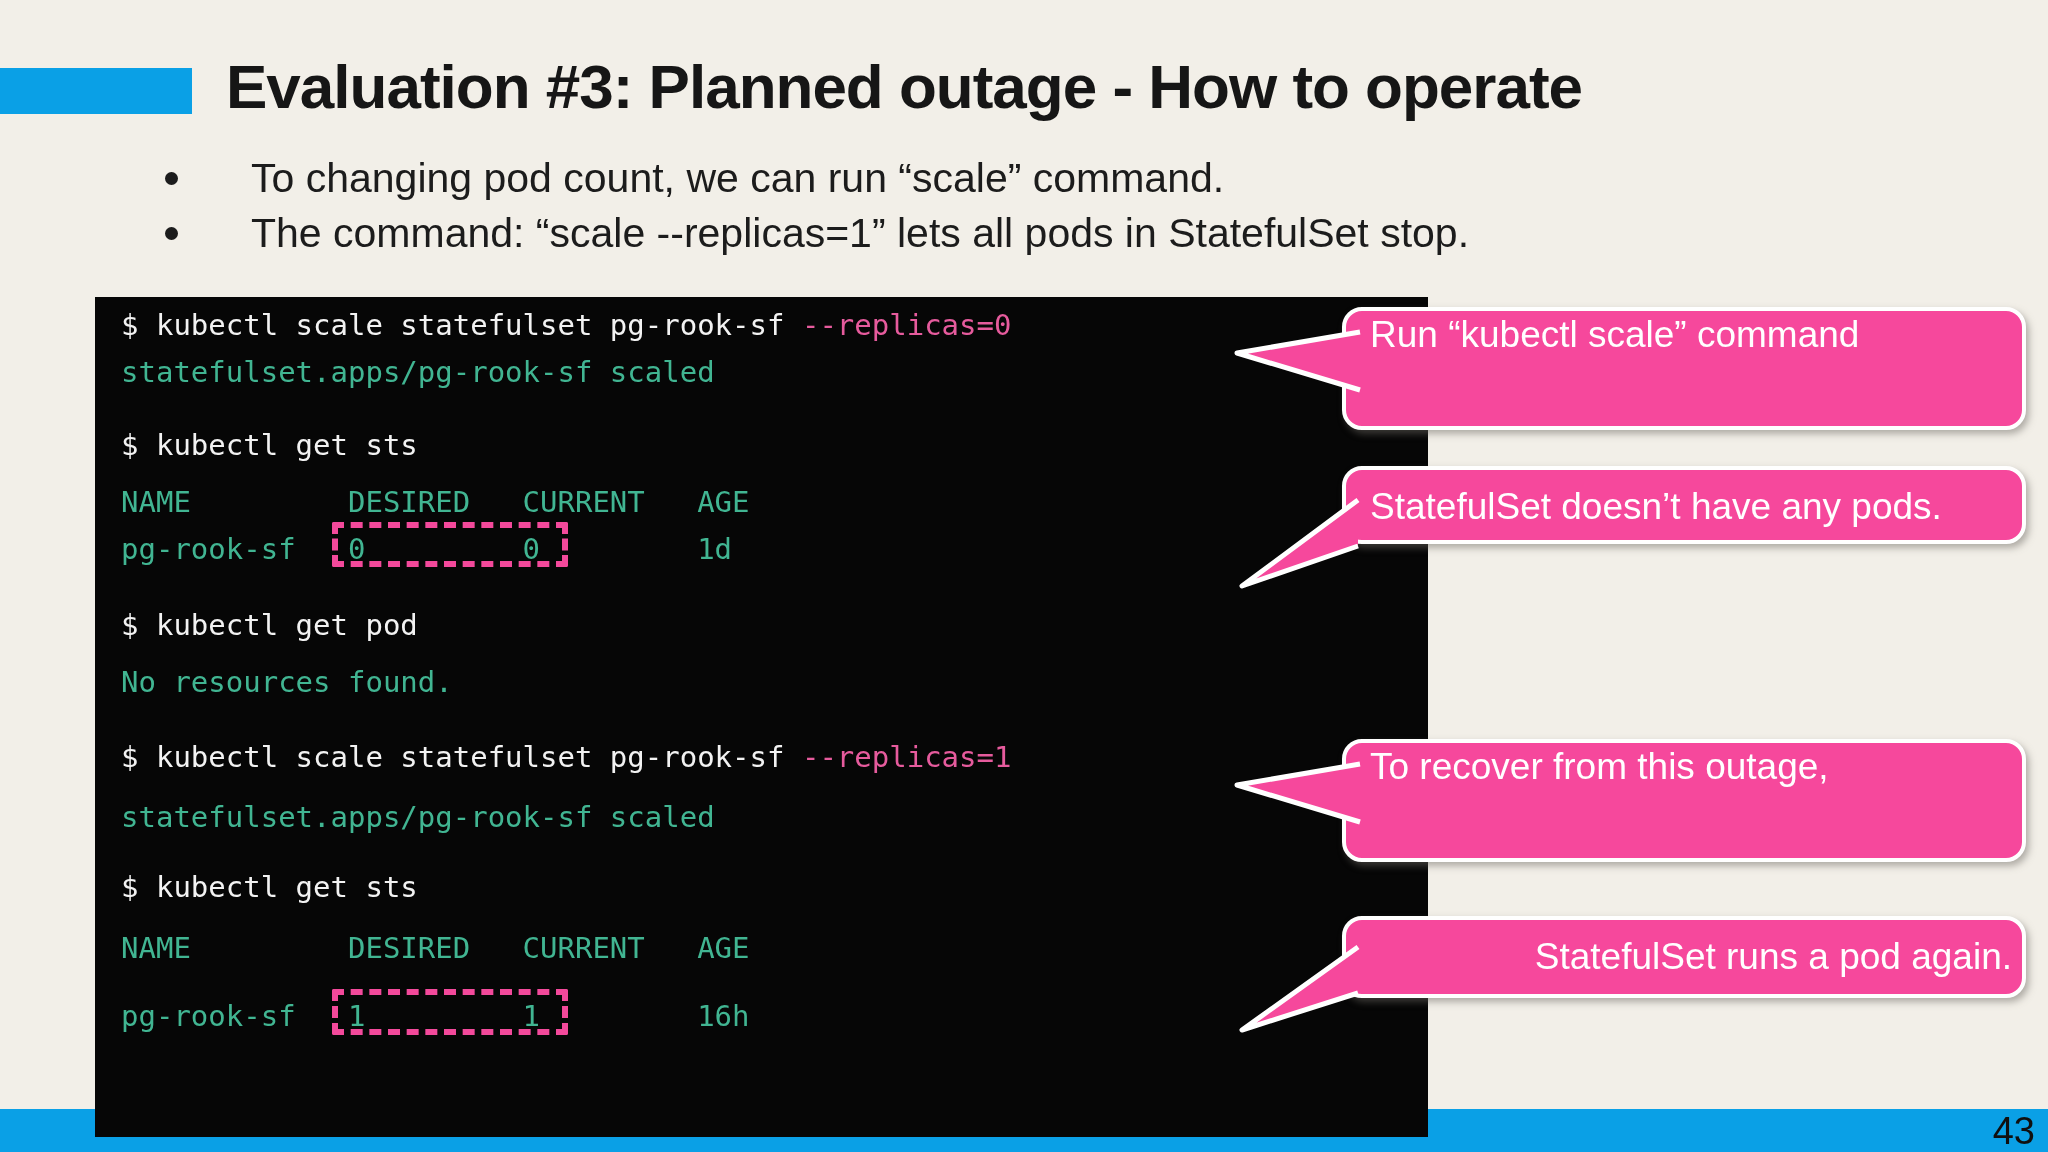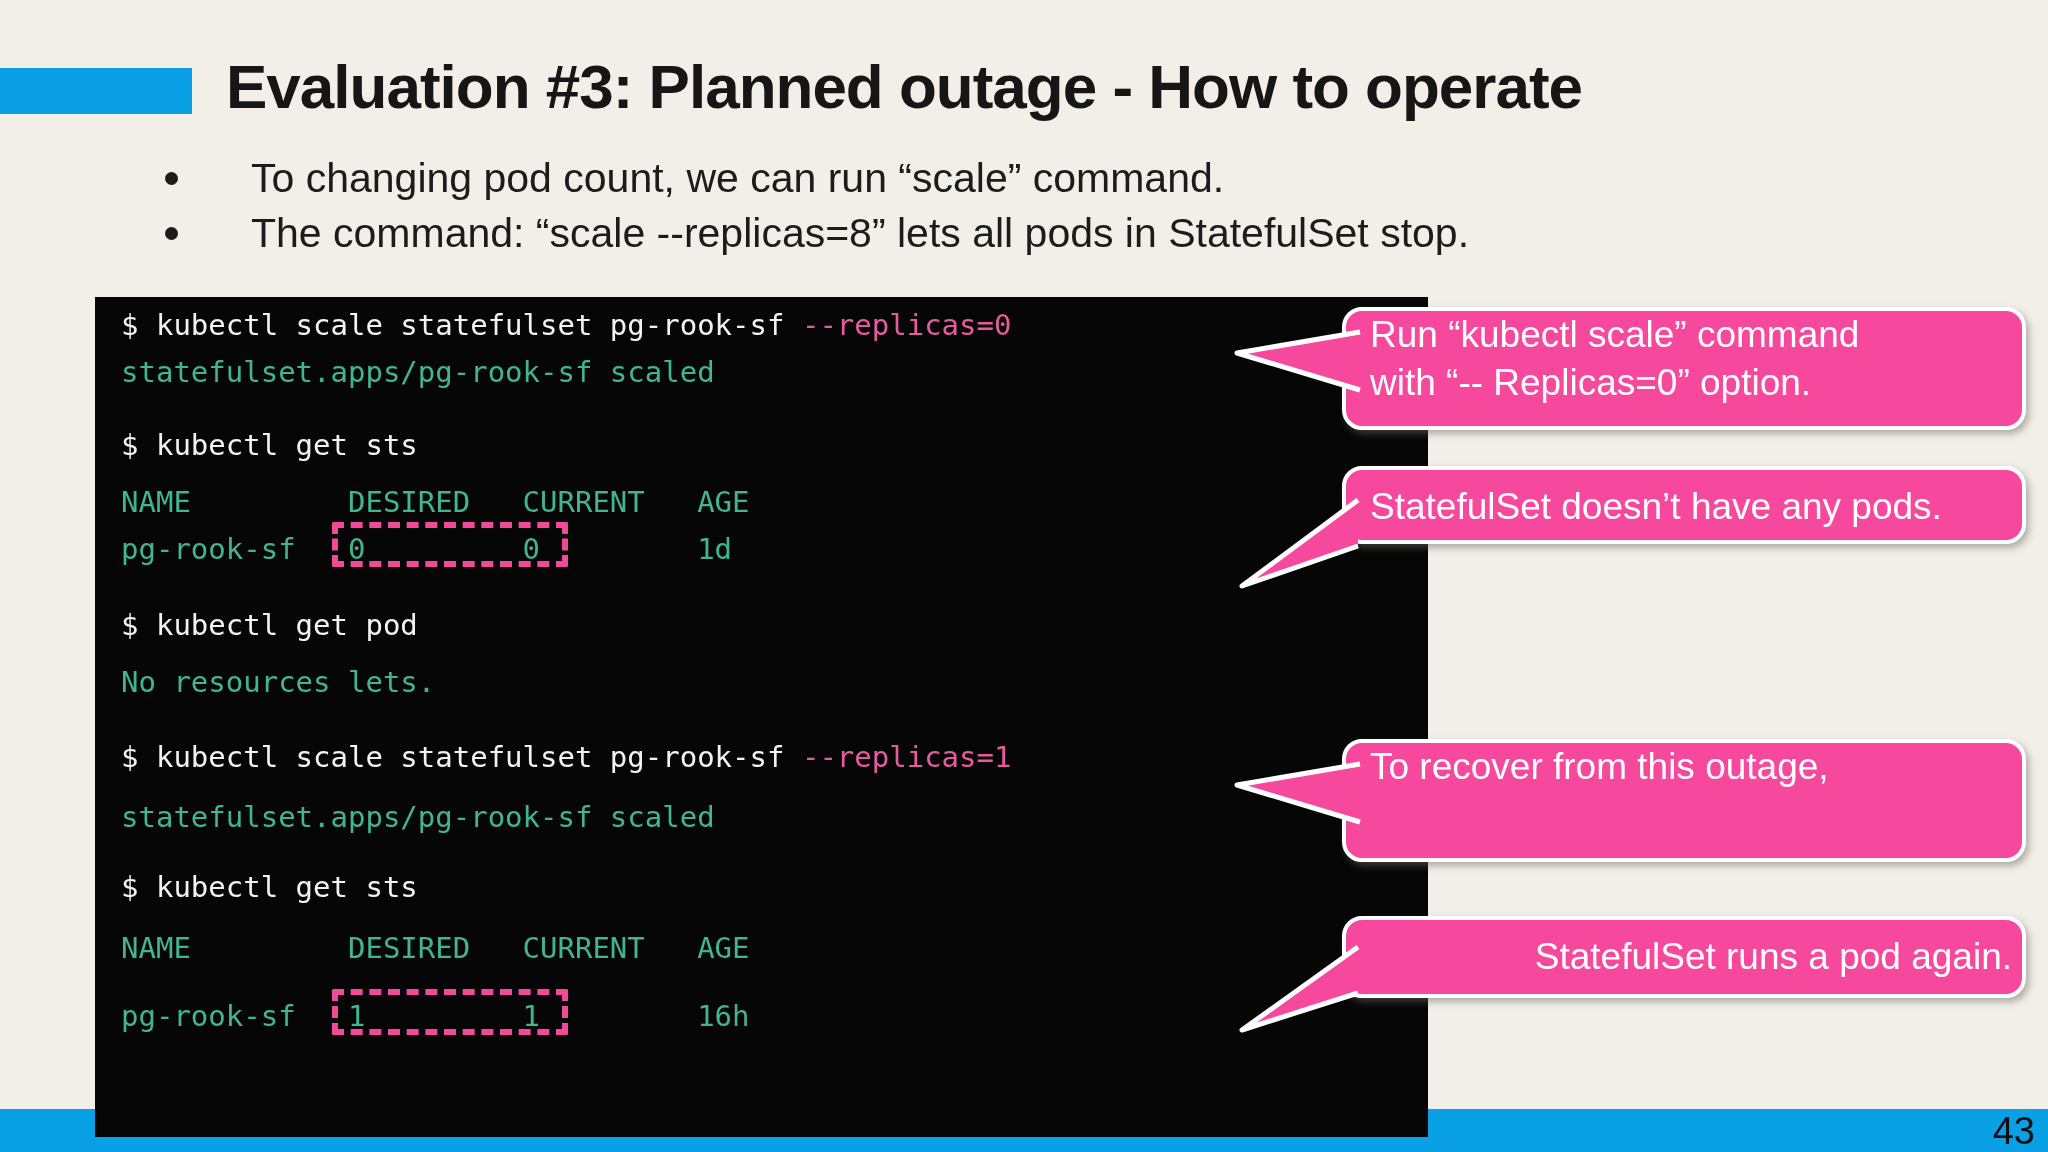--- a/index.html
+++ b/index.html
@@ -82,44 +82,43 @@
   <div class="title-accent"></div>
   <div class="page-title">Evaluation #3: Planned outage - How to operate</div>
 
   <div class="bullets">
     <div class="bullet-row">
       <span class="bullet-dot"></span>
       <span class="bullet-text">To changing pod count, we can run “scale” command.</span>
     </div>
     <div class="bullet-row">
       <span class="bullet-dot"></span>
-      <span class="bullet-text">The command: “scale --replicas=8” lets all pods in StatefulSet stop.</span>
+      <span class="bullet-text">The command: “scale --replicas=1” lets all pods in StatefulSet stop.</span>
     </div>
   </div>
 
   <div class="terminal">
     <div class="tline l1"><span class="t-white">$ kubectl scale statefulset pg-rook-sf </span><span class="t-pink">--replicas=0</span></div>
     <div class="tline l2"><span class="t-teal">statefulset.apps/pg-rook-sf scaled</span></div>
     <div class="tline l3"><span class="t-white">$ kubectl get sts</span></div>
     <div class="tline l4"><span class="t-teal">NAME         DESIRED   CURRENT   AGE</span></div>
     <div class="tline l5"><span class="t-teal">pg-rook-sf   0         0         1d</span></div>
     <div class="tline l6"><span class="t-white">$ kubectl get pod</span></div>
-    <div class="tline l7"><span class="t-teal">No resources lets.</span></div>
+    <div class="tline l7"><span class="t-teal">No resources found.</span></div>
     <div class="tline l8"><span class="t-white">$ kubectl scale statefulset pg-rook-sf </span><span class="t-pink">--replicas=1</span></div>
     <div class="tline l9"><span class="t-teal">statefulset.apps/pg-rook-sf scaled</span></div>
     <div class="tline l10"><span class="t-white">$ kubectl get sts</span></div>
     <div class="tline l11"><span class="t-teal">NAME         DESIRED   CURRENT   AGE</span></div>
     <div class="tline l12"><span class="t-teal">pg-rook-sf   1         1         16h</span></div>
     <div class="dashbox b1"></div>
     <div class="dashbox b2"></div>
   </div>
 
   <div class="callout c1">
     <div class="callout-line">Run “kubectl scale” command</div>
-    <div class="callout-line">with “-- Replicas=0” option.</div>
   </div>
   <div class="callout c2">
     <div class="callout-line">StatefulSet doesn’t have any pods.</div>
   </div>
   <div class="callout c3">
     <div class="callout-line">To recover from this outage,</div>
   </div>
   <div class="callout c4">
     <div class="callout-line">StatefulSet runs a pod again.</div>
   </div>

